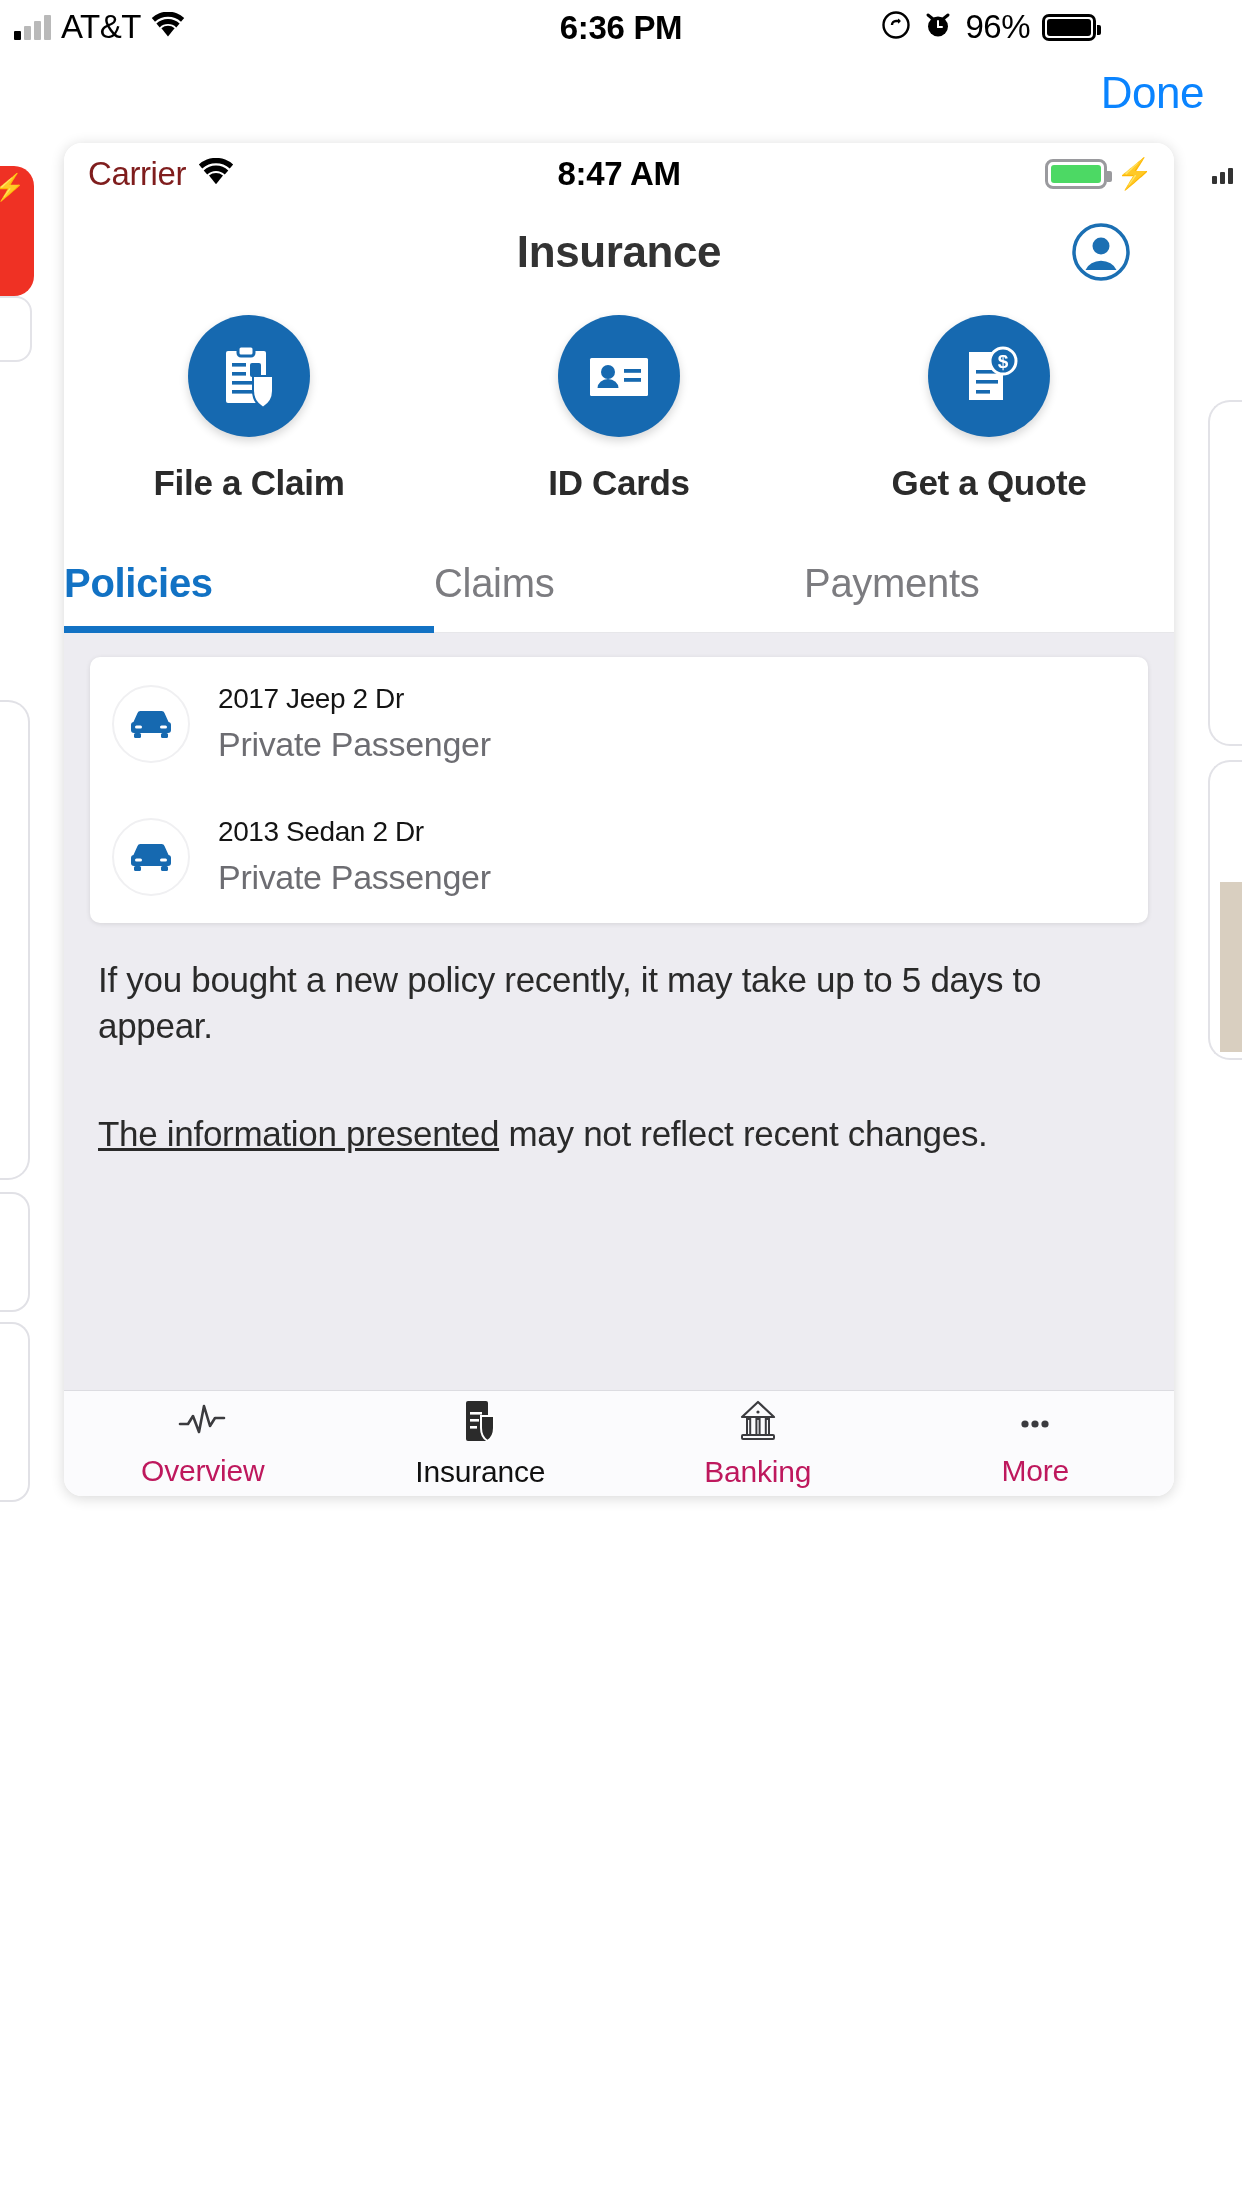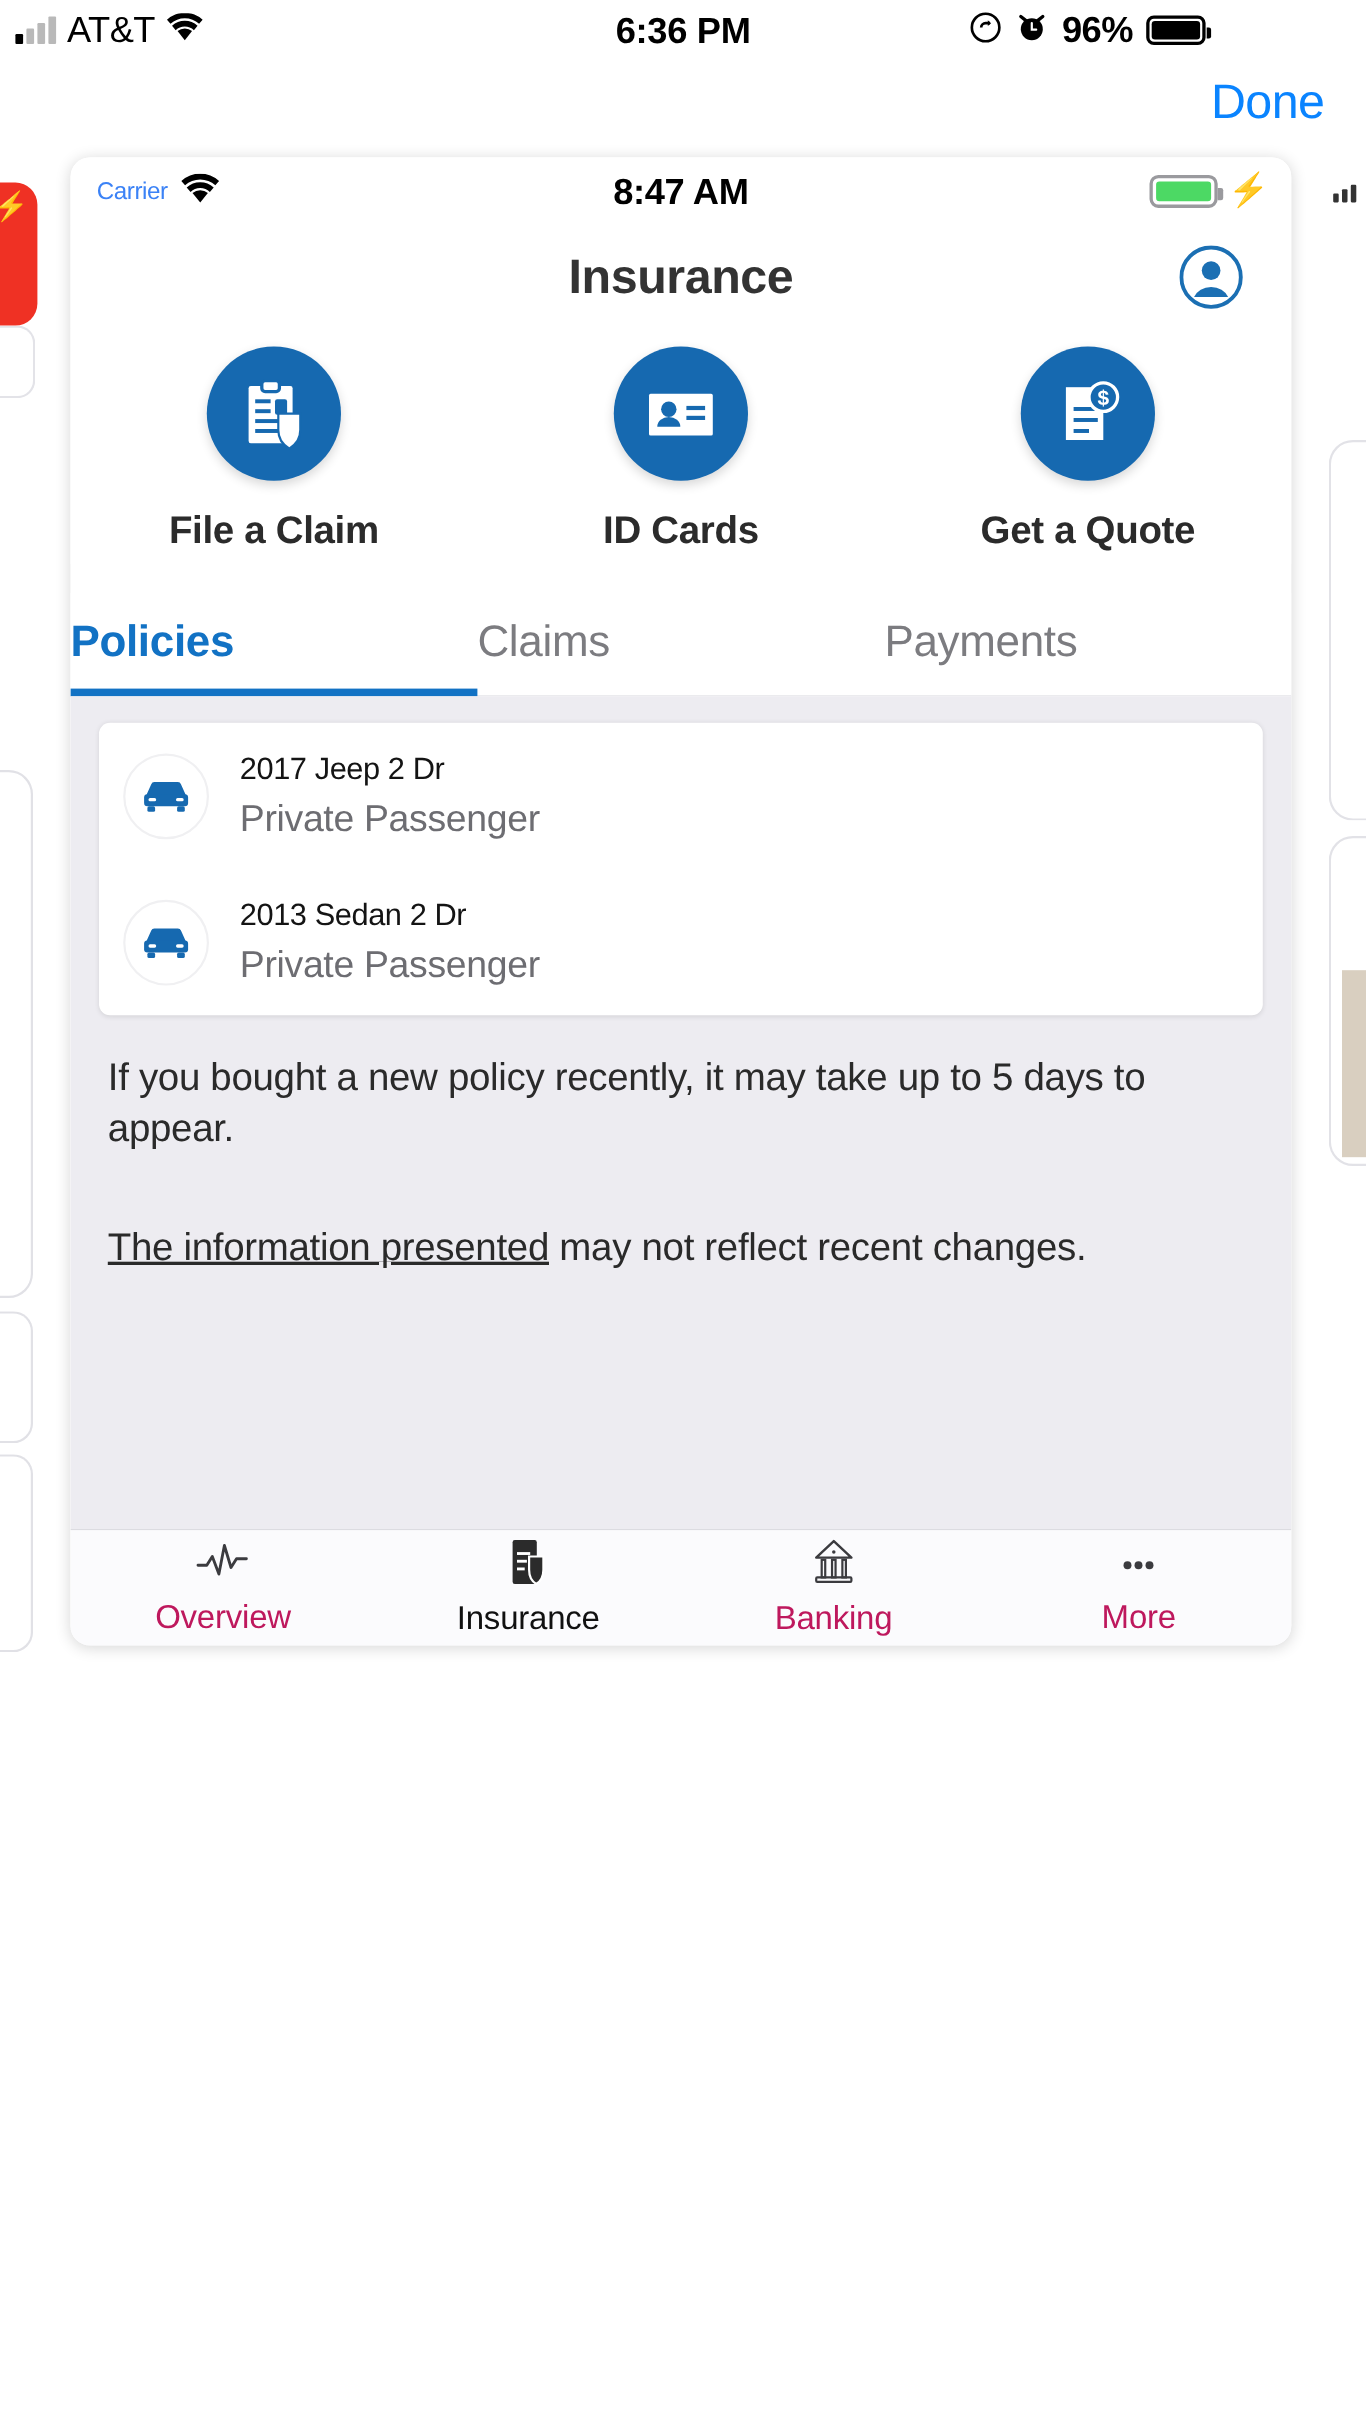--- a/index.html
+++ b/index.html
@@ -20,21 +20,21 @@
   .sig-bars { display: flex; align-items: flex-end; gap: 3px; height: 26px; }
   .sig-bars i { display: block; width: 7px; background: #000; border-radius: 1px; }
   .sig-bars i:nth-child(1) { height: 9px; }
   .sig-bars i:nth-child(2) { height: 14px; background: #b9b9b9; }
   .sig-bars i:nth-child(3) { height: 19px; background: #b9b9b9; }
   .sig-bars i:nth-child(4) { height: 25px; background: #b9b9b9; }
   .carrier-os { font-size: 33px; font-weight: 400; letter-spacing: -0.5px; }
   .os-center { position: absolute; left: 0; width: 1242px; text-align: center; top: 9px;
                font-size: 33px; font-weight: 600; letter-spacing: -0.3px; }
   .os-right { position: absolute; right: 16px; top: 8px; display: flex; align-items: center; gap: 12px; }
-  .pct { font-size: 33px; font-weight: 700; letter-spacing: -0.5px; }
+  .pct { font-size: 33px; font-weight: 400; letter-spacing: -0.5px; }
   .batt-os { width: 54px; height: 27px; border: 3px solid #000; border-radius: 7px; position: relative; padding: 2px; }
   .batt-os::after { content:''; position:absolute; right:-8px; top:8px; width:4px; height:10px;
                     background:#000; border-radius:0 2px 2px 0; }
   .batt-os i { display:block; width:100%; height:100%; background:#000; border-radius:3px; }
 
   
   .done-bar { position: absolute; top: 62px; left: 0; width: 1242px; height: 78px; }
   .done-btn {
     position: absolute; right: 38px; top: 6px;
     font-size: 44px; color: #0a84ff; font-weight: 400; letter-spacing: -0.5px;
@@ -91,21 +91,21 @@
     box-shadow: 0 2px 14px rgba(0,0,0,0.16);
     overflow: hidden; display: flex; flex-direction: column;
   }
 
   
   .sim-status {
     height: 62px; flex: 0 0 62px; position: relative;
     display: flex; align-items: center; background: #fff;
   }
   .sim-carrier { position: absolute; left: 24px; display: flex; align-items: center; gap: 12px; }
-  .sim-carrier-text { font-size: 22px; letter-spacing: -0.4px; color: #3b82f6; }
+  .sim-carrier-text { font-size: 33px; letter-spacing: -0.4px; color: #7f1d1d; }
   .sim-time {
     position: absolute; left: 0; width: 100%; text-align: center;
     font-size: 33px; font-weight: 600; letter-spacing: -0.3px; color: #000;
   }
   .sim-right { position: absolute; right: 20px; display: flex; align-items: center; gap: 6px; }
   .batt-green { width: 62px; height: 30px; border: 3px solid #9a9a9e; border-radius: 8px;
                 position: relative; padding: 3px; }
   .batt-green::after { content:''; position:absolute; right:-8px; top:9px; width:5px; height:11px;
                        background:#9a9a9e; border-radius:0 2px 2px 0; }
   .batt-green i { display:block; width:100%; height:100%; background:#4cd964; border-radius:3px; }

